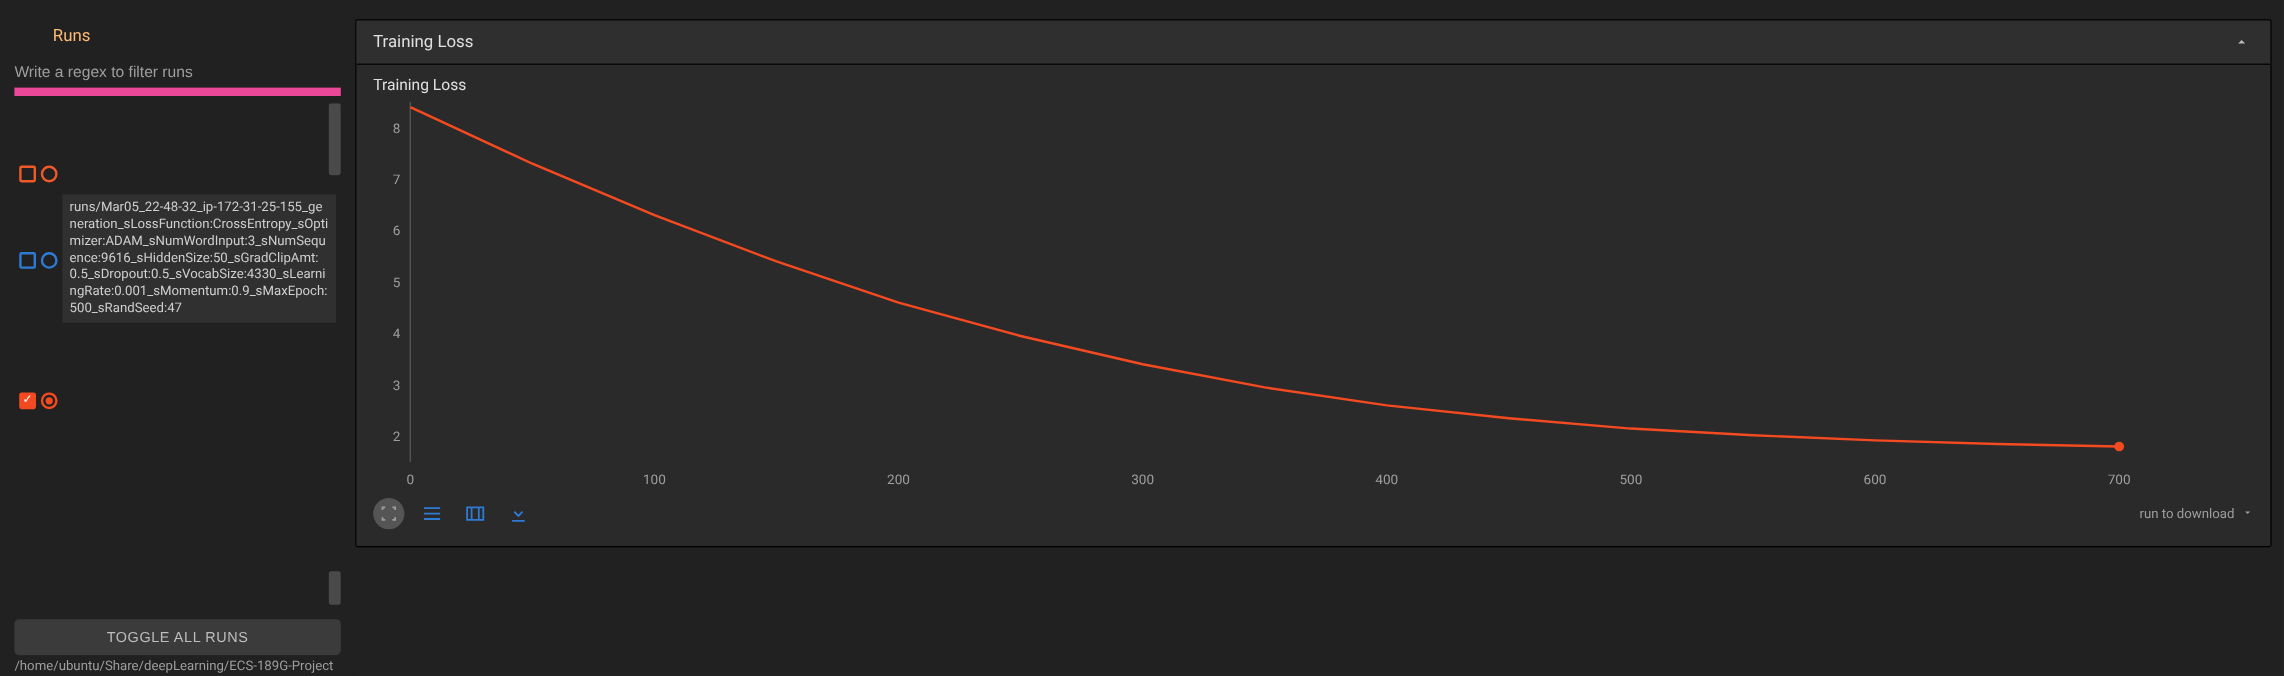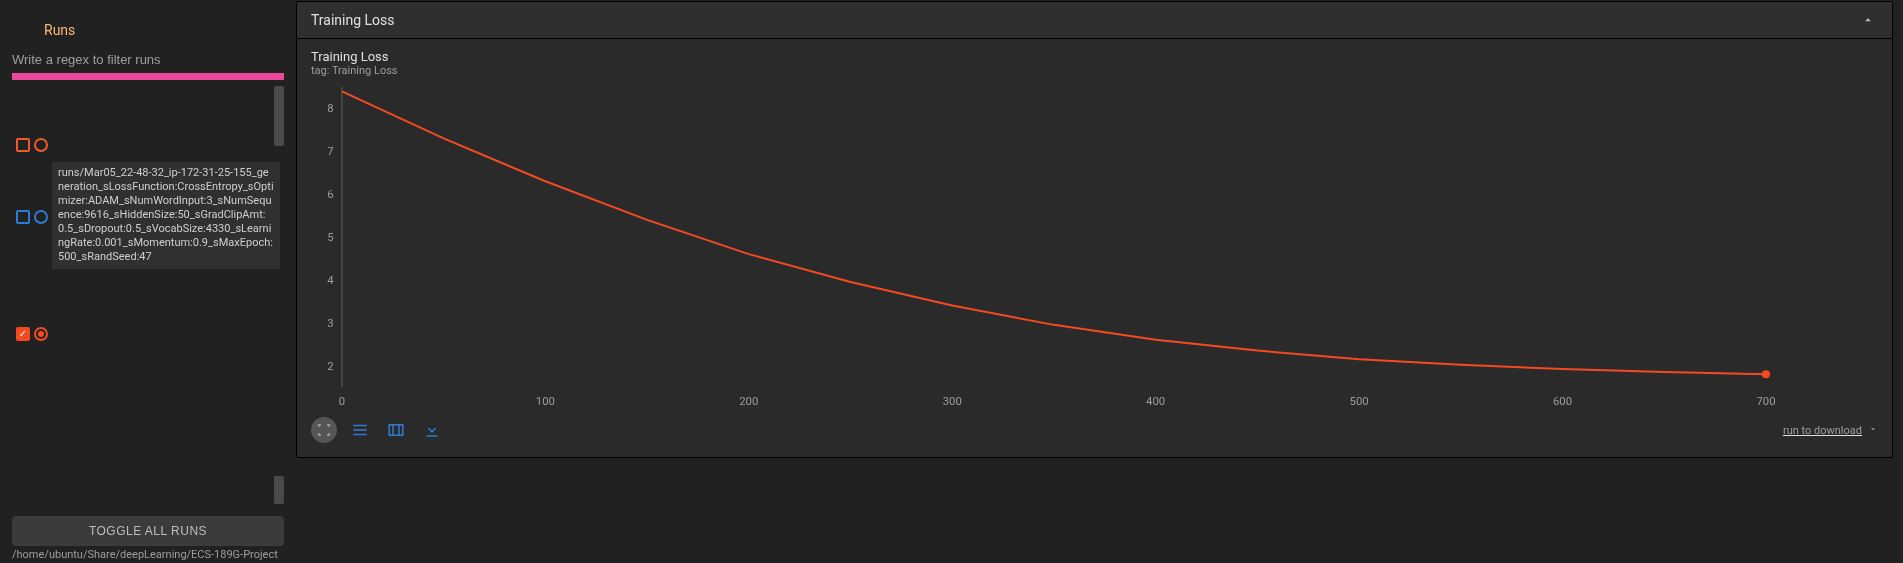--- a/index.html
+++ b/index.html
@@ -115,21 +115,21 @@
     line-height:1.35;
   }
 
   .main {
     flex:1;
     display:flex;
     flex-direction:column;
     padding:0 10px 0 0;
   }
   .panel {
-    margin-top:1px;
+    margin-top:16px;
     border:1px solid #000;
     border-radius:2px;
     background:#2a2a2a;
     overflow:hidden;
   }
   .panel-header {
     display:flex;
     align-items:center;
     justify-content:space-between;
     padding:8px 14px;
@@ -151,21 +151,20 @@
   .chart-wrap {
     position:relative;
     height:330px;
   }
   .chart-svg { width:100%; height:100%; display:block; }
   .chart-footer {
     display:flex;
     align-items:center;
     justify-content:space-between;
     margin-top:6px;
-    text-decoration:underline;
   }
   .icon-row { display:flex; gap:10px; align-items:center; }
   .tool-icon {
     width:26px; height:26px;
     border-radius:50%;
     display:flex; align-items:center; justify-content:center;
     color:#2e7bd6;
     cursor:pointer;
     font-size:15px;
   }
@@ -227,21 +226,20 @@
     <div class="panel-header">
       <div class="title">Training Loss</div>
       <div class="collapse-icon">
         <svg width="14" height="14" viewBox="0 0 24 24">
             <path fill="currentColor" d="M7 14l5-5 5 5z"></path>
           </svg>
       </div>
     </div>
     <div class="panel-body">
       <div class="chart-title">Training Loss</div>
-      <div class="chart-subtitle">tag: Training Loss</div>
 
       <div class="chart-wrap">
         <svg class="chart-svg" id="chart-svg" viewBox="0 0 1520 330" preserveAspectRatio="none">
             <line x1="30" y1="6" x2="30" y2="306" class="grid-line"></line>
             <line x1="30" y1="6" x2="30" y2="306" stroke="#555" stroke-width="1"></line>
             <text class="axis-text" x="30" y="324" text-anchor="middle">0</text>
             <text class="axis-text" x="227.33333333333334" y="324" text-anchor="middle">100</text>
             <text class="axis-text" x="424.6666666666667" y="324" text-anchor="middle">200</text>
             <text class="axis-text" x="622" y="324" text-anchor="middle">300</text>
             <text class="axis-text" x="819.3333333333334" y="324" text-anchor="middle">400</text>

